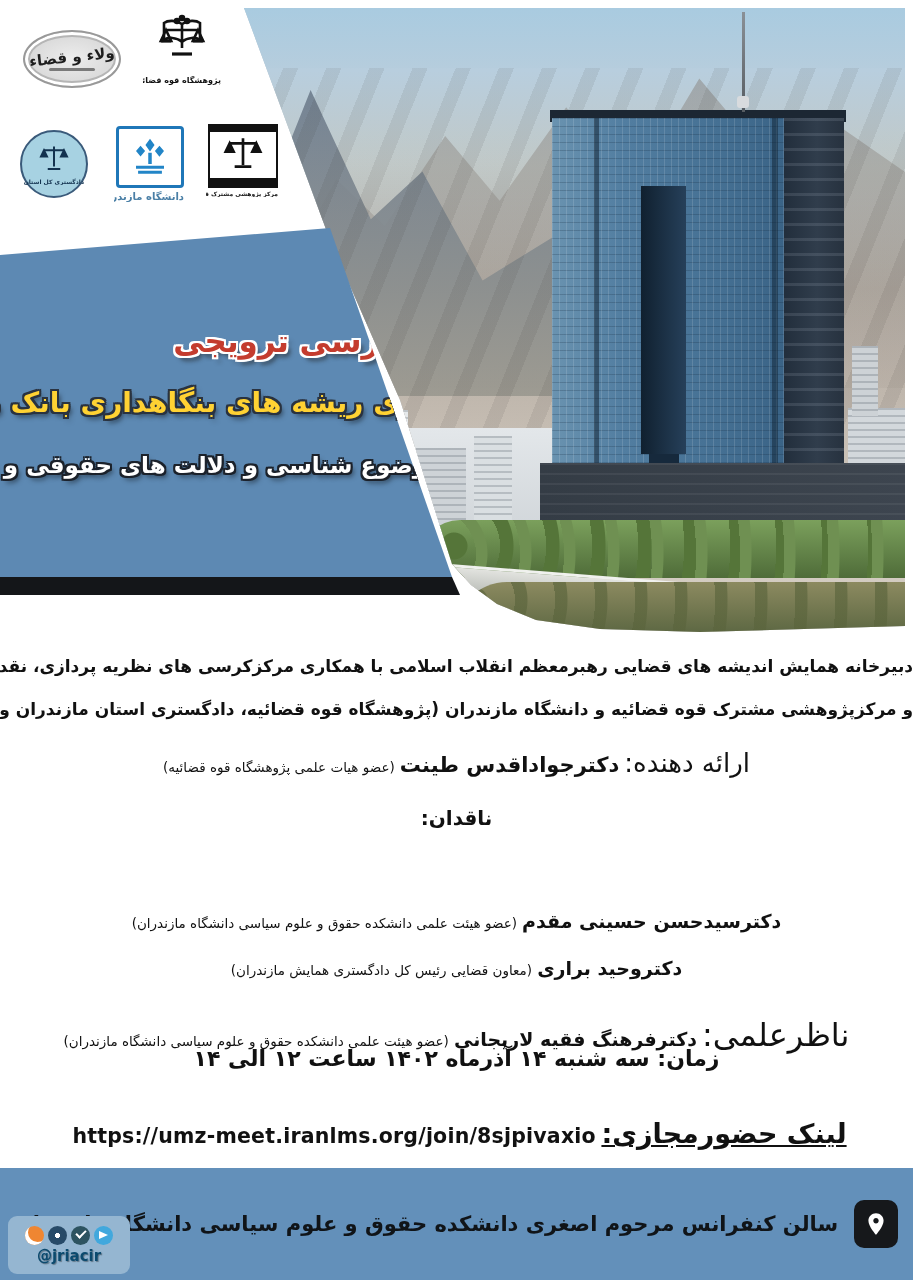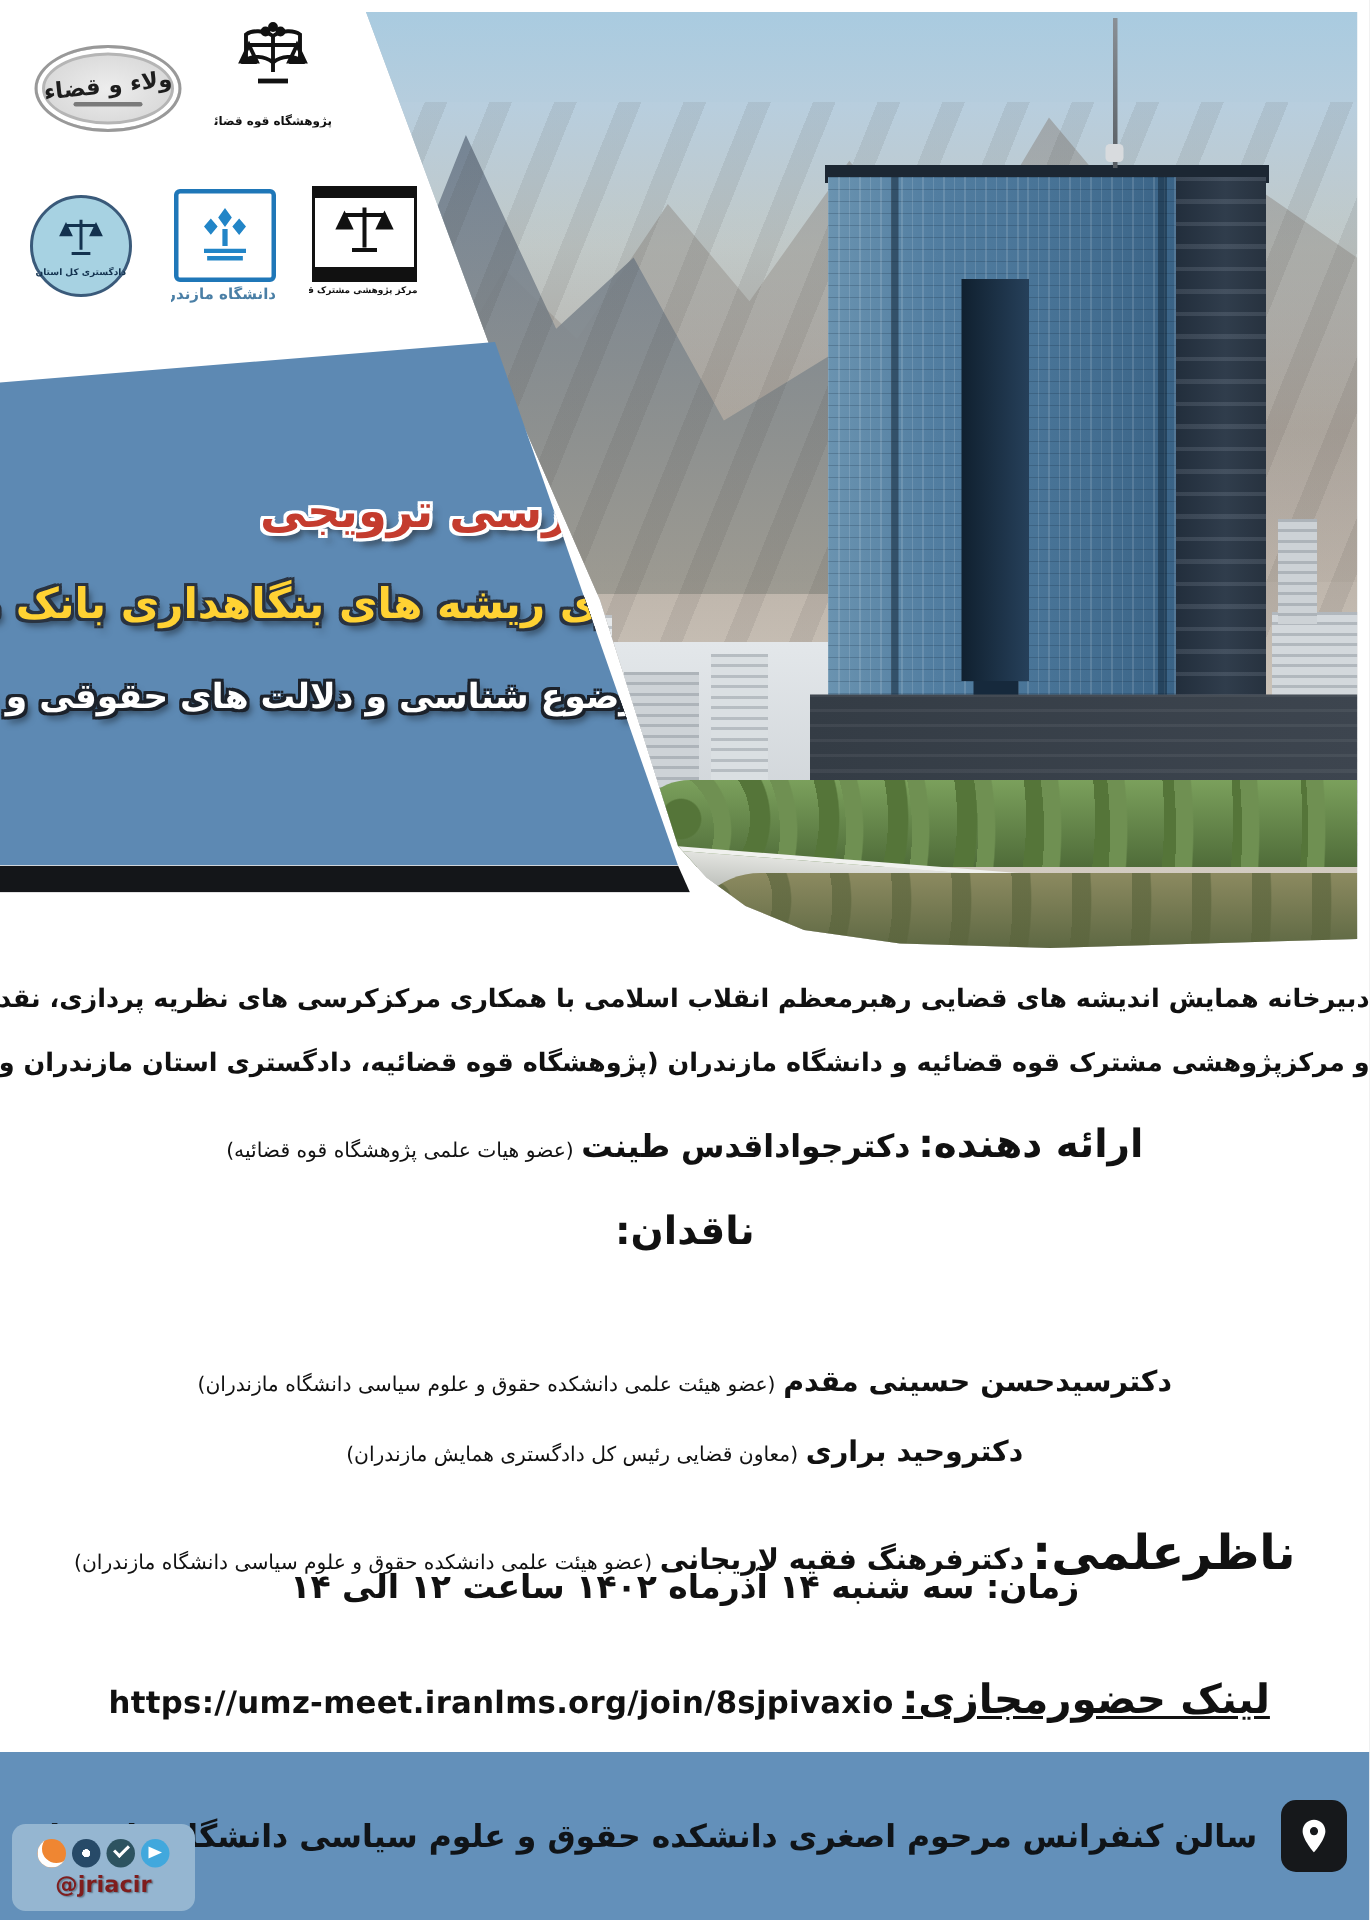--- a/index.html
+++ b/index.html
@@ -100,24 +100,24 @@
   .logo-univ .frame{width:68px;height:62px;border:3px solid #1f77b8;border-radius:4px;display:flex;align-items:center;justify-content:center;color:#2285c7;background:#fff;}
   .logo-univ .logo-caption{font-size:10px;color:#4a7fa6;margin-top:3px;}
   .logo-center{left:206px;top:124px;width:72px;}
   .logo-center .frame{width:70px;height:64px;background:#fff;border:2px solid #111;border-top:8px solid #111;border-bottom:10px solid #111;display:flex;align-items:center;justify-content:center;color:#111;}
   .logo-center .logo-caption{font-size:6px;margin-top:2px;}
 
   
   .tline{position:absolute;left:0;right:0;text-align:center;white-space:nowrap;}
   .intro{top:645px;font-size:17px;line-height:43px;font-weight:bold;}
   .presenter{top:748px;}
-  .lbl-xl{font-size:26px;font-weight:bold;}
+  .lbl-xl{font-size:26px;font-weight:normal;}
   .name-lg{font-size:21px;font-weight:bold;}
   .aff{font-size:13.5px;font-weight:normal;}
-  .critics-heading{top:806px;font-size:26px;font-weight:bold;}
+  .critics-heading{top:806px;font-size:20px;font-weight:bold;}
   .critic1{top:862px;} .critic2{top:910px;} .critic3{top:957px;}
   .critic .name-lg{font-size:19px;}
   .supervisor{top:1016px;}
   .supervisor .lbl-xl{font-size:32px;}
   .supervisor .name-lg{font-size:19px;}
   .schedule{top:1046px;font-size:22px;font-weight:bold;}
   .vlink{top:1118px;font-weight:bold;}
   .vlink .vlabel{font-size:27px;text-decoration:underline;}
   .vlink .vurl{font-size:20.5px;direction:ltr;unicode-bidi:embed;display:inline-block;margin-left:6px;letter-spacing:.2px;}
 
@@ -129,21 +129,21 @@
   .social{position:absolute;left:8px;top:1216px;width:122px;height:58px;background:#95b6d1;border-radius:9px;
     display:flex;flex-direction:column;align-items:center;justify-content:center;gap:2px;direction:ltr;}
   .icons{display:flex;gap:4px;}
   .ic{width:19px;height:19px;border-radius:50%;position:relative;display:inline-block;}
   .ic-eitaa{background:#ef8632;box-shadow:inset 3px -3px 0 0 #ffffff;}
   .ic-soroush{background:radial-gradient(circle 3px at 50% 50%,#fff 0 2.6px,#274a68 2.8px);}
   .ic-bale{background:#2d5360;}
   .ic-bale::after{content:"";position:absolute;left:5px;top:4px;width:8px;height:4px;border-left:2.5px solid #fff;border-bottom:2.5px solid #fff;transform:rotate(-45deg);}
   .ic-telegram{background:#41a8dd;}
   .ic-telegram::after{content:"";position:absolute;left:5px;top:5px;width:0;height:0;border-left:9px solid #fff;border-top:4.5px solid transparent;border-bottom:4.5px solid transparent;}
-  .handle{font-size:15px;font-weight:bold;color:#7f1d1d;text-shadow:1px 1px 1px rgba(0,0,0,.35);}
+  .handle{font-size:15px;font-weight:bold;color:#0c4a6e;text-shadow:1px 1px 1px rgba(0,0,0,.35);}
 </style>
 </head>
 <body>
 
 <div class="poster">
 
   <div class="photo">
     <div class="sky"></div>
     <div class="ridge-far"></div>
     <div class="ridge-near"></div>

